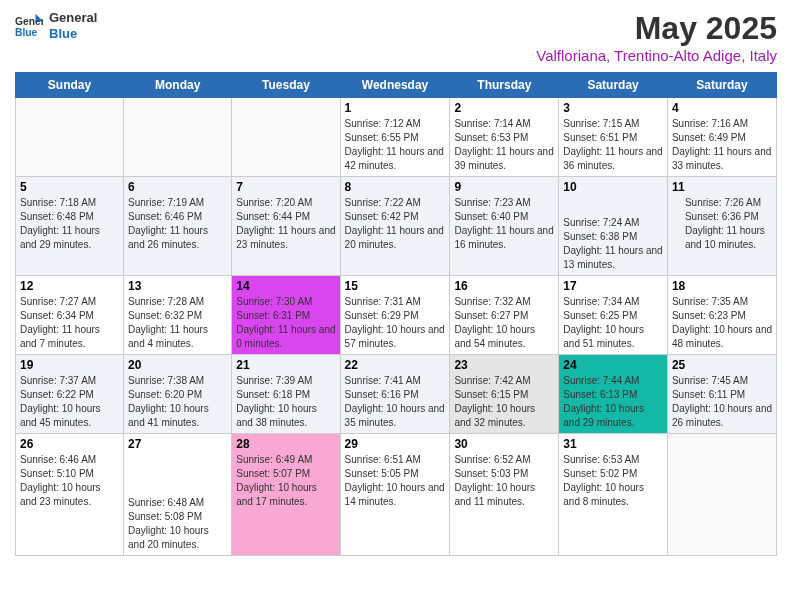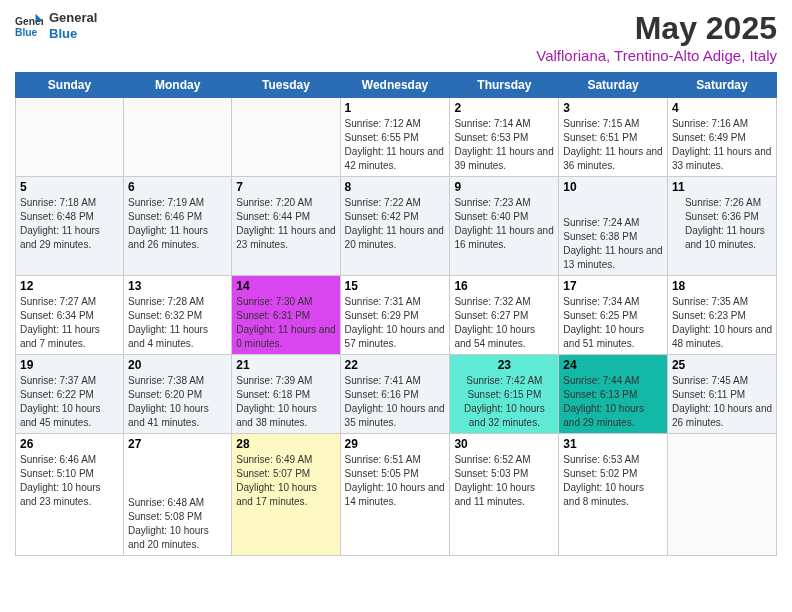--- a/index.html
+++ b/index.html
@@ -251,21 +251,21 @@
           <div class="cell-content" style="white-space: pre-line;">Sunrise: 7:39 AM
 Sunset: 6:18 PM
 Daylight: 10 hours and 38 minutes.</div>
         </td>
         <td style="background: rgb(240, 244, 248);">
           <span class="date-num">22</span>
           <div class="cell-content" style="white-space: pre-line;">Sunrise: 7:41 AM
 Sunset: 6:16 PM
 Daylight: 10 hours and 35 minutes.</div>
         </td>
-        <td style="background: #5eead4; text-align: center;">
+        <td style="background: #e5e5e5;">
           <span class="date-num">23</span>
           <div class="cell-content" style="white-space: pre-line;">Sunrise: 7:42 AM
 Sunset: 6:15 PM
 Daylight: 10 hours and 32 minutes.</div>
         </td>
         <td style="background: #14b8a6;">
           <span class="date-num">24</span>
           <div class="cell-content" style="white-space: pre-line;">Sunrise: 7:44 AM
 Sunset: 6:13 PM
 Daylight: 10 hours and 29 minutes.</div>
@@ -283,21 +283,21 @@
           <div class="cell-content" style="white-space: pre-line;">Sunrise: 6:46 AM
 Sunset: 5:10 PM
 Daylight: 10 hours and 23 minutes.</div>
         </td>
         <td style="background: rgb(255, 255, 255);">
           <span class="date-num">27</span>
           <div class="cell-content" style="white-space: pre-line; margin-top: 45px;">Sunrise: 6:48 AM
 Sunset: 5:08 PM
 Daylight: 10 hours and 20 minutes.</div>
         </td>
-        <td style="background: #fef9c3;">
+        <td style="background: #f9a8d4;">
           <span class="date-num">28</span>
           <div class="cell-content" style="white-space: pre-line;">Sunrise: 6:49 AM
 Sunset: 5:07 PM
 Daylight: 10 hours and 17 minutes.</div>
         </td>
         <td style="background: rgb(255, 255, 255);">
           <span class="date-num">29</span>
           <div class="cell-content" style="white-space: pre-line;">Sunrise: 6:51 AM
 Sunset: 5:05 PM
 Daylight: 10 hours and 14 minutes.</div>

